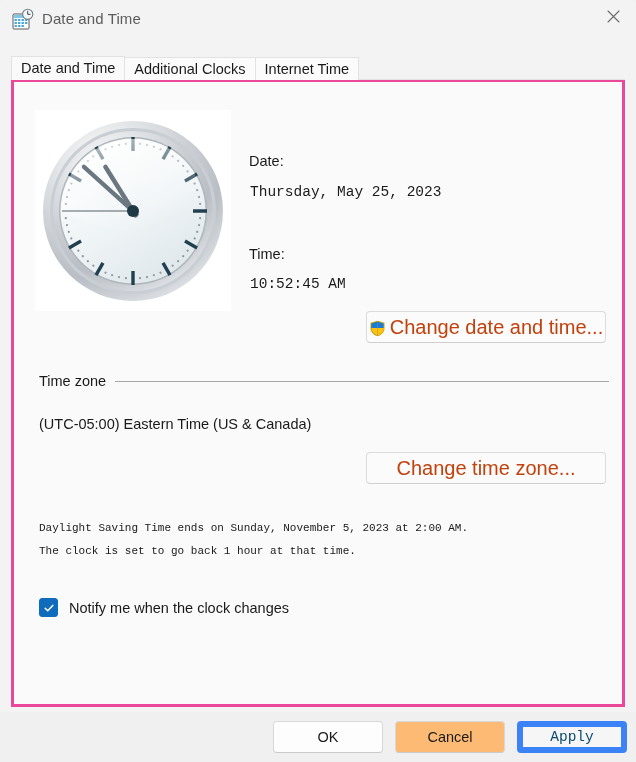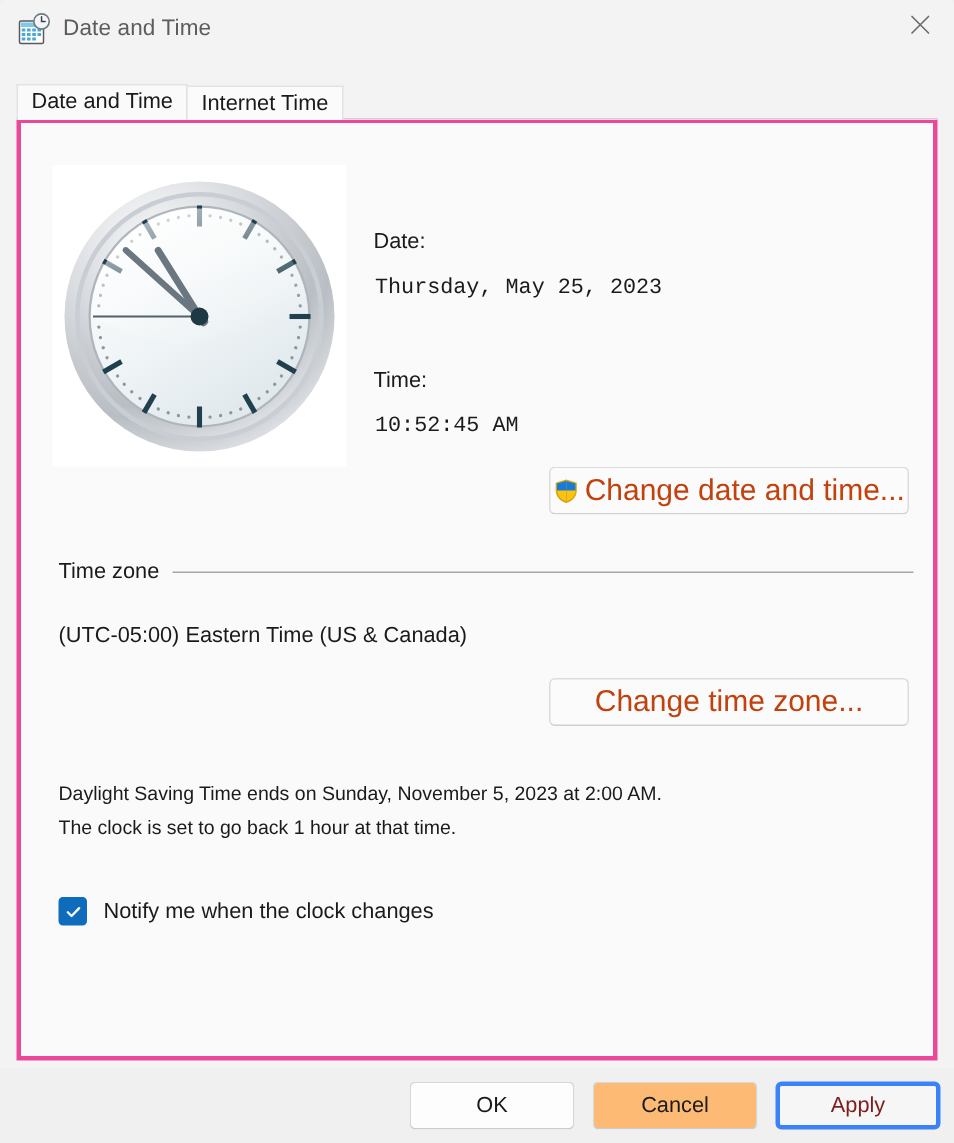--- a/index.html
+++ b/index.html
@@ -213,23 +213,24 @@
     color: #1a1a1a;
     white-space: nowrap;
   }
 
   
   .dst {
     position: absolute;
     left: 25px;
     top: 435px;
     width: 575px;
-    font-size: 13px;
+    font-size: 11px;
     color: #1a1a1a;
     line-height: 23px;
+    font-family: Liberation Mono, monospace;
   }
   .dst div { white-space: nowrap; }
 
   
   .checkrow {
     position: absolute;
     left: 25px;
     top: 516px;
     display: flex;
     align-items: center;
@@ -287,22 +288,23 @@
   .foot-cancel {
     left: 395px; width: 110px;
     background: #fdba74;
     border: 1px solid #d8d8d8;
     border-bottom-color: #cbcbcb;
     color: #1a1a1a;
   }
   .foot-apply {
     left: 517px; width: 110px;
     background: #f6f6f6;
-    border: 3px solid #3b82f6;
-    color: #7f1d1d;
+    border: 6px solid #3b82f6;
+    color: #0c4a6e;
+    font-family: Liberation Mono, monospace;
   }
 </style>
 </head>
 <body>
 
 <div class="window">
 
   <div class="titlebar">
 
     <div class="title-icon">
@@ -332,20 +334,23 @@
     <div class="close-btn">
       <svg width="13" height="13" viewBox="0 0 13 13">
         <path d="M1 1 L12 12 M12 1 L1 12" stroke="#6b6b6b" stroke-width="1.1" stroke-linecap="round"></path>
       </svg>
     </div>
   </div>
 
   <div class="tabstrip">
     <div class="tab selected">
       <span>Date and Time</span>
+    </div>
+    <div class="tab">
+      <span>Additional Clocks</span>
     </div>
     <div class="tab">
       <span>Internet Time</span>
     </div>
     <div class="tab-filler"></div>
   </div>
 
   <div class="tabpage">
 
     <div class="clock-panel">

